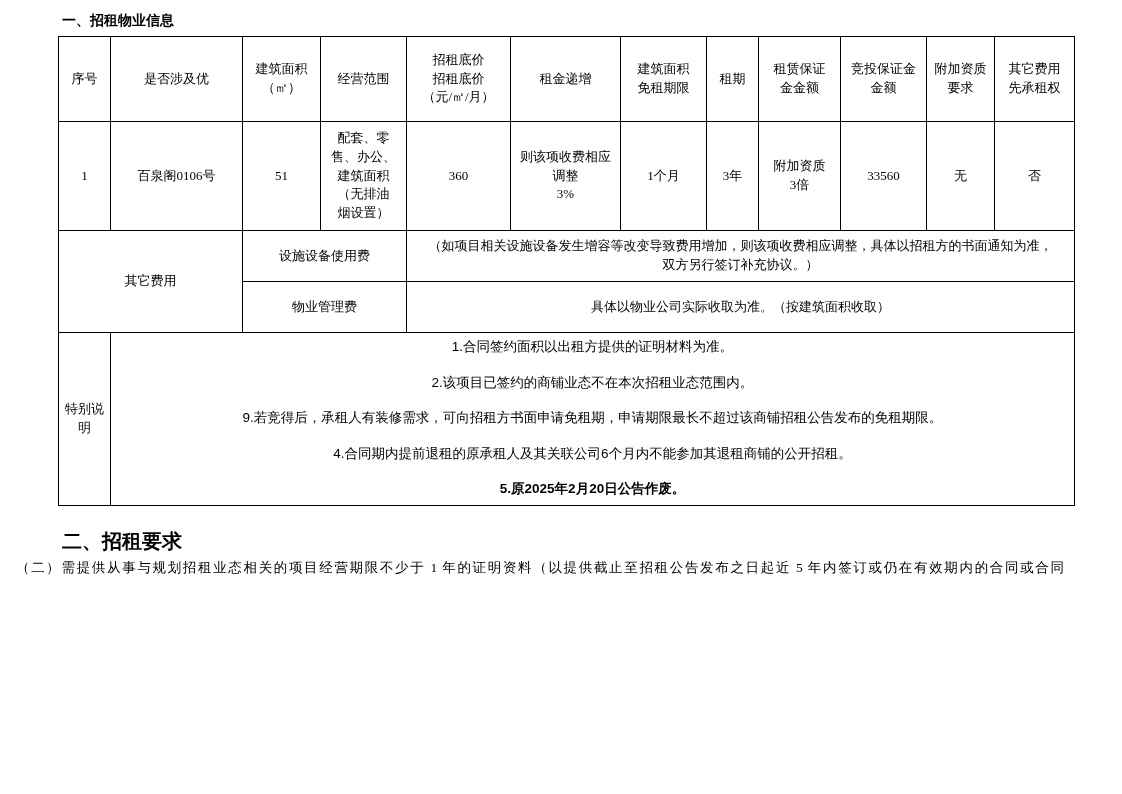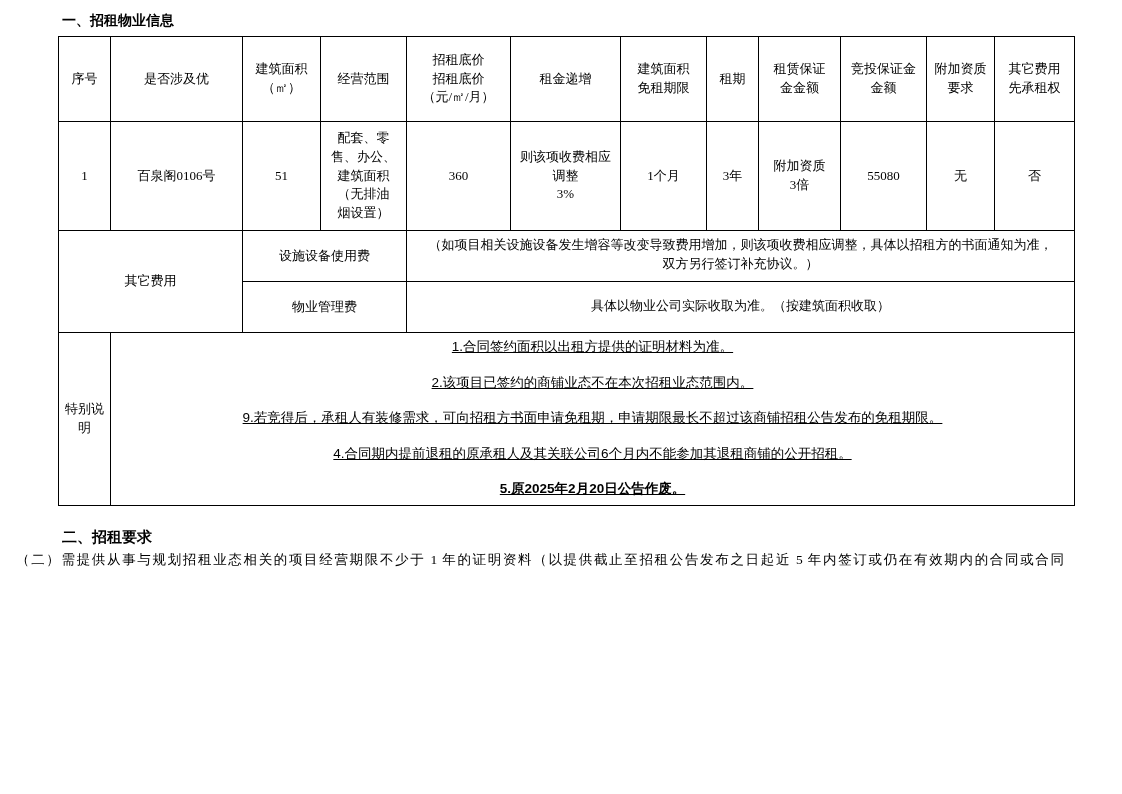--- a/index.html
+++ b/index.html
@@ -62,47 +62,45 @@
   .cell-narrow {
     line-height: 1.5;
   }
   .fee-label {
     height: 42px;
   }
   .fee-text {
     text-align: center;
     line-height: 1.9;
     padding: 6px 12px;
-    font-family: Liberation Mono, monospace;
   }
   .notes-label {
     width: 140px;
   }
   .notes-cell {
     text-align: left;
     padding: 10px 14px 10px 14px;
     line-height: 1.4;
   }
   .notes-cell p {
     margin: 0 0 16px 0;
     font-size: 13.5px;
     font-family: "Liberation Sans", "DejaVu Sans", sans-serif;
-    text-decoration: underline;
   }
   .notes-cell p:last-child {
     margin-bottom: 2px;
     margin-top: 12px;
   }
   .notes-cell p.bold {
     font-weight: bold;
   }
   .section2 {
     margin: 22px 8px 0 62px;
     font-weight: bold;
-    font-size: 15px;
+    font-size: 20px;
   }
   .para {
     margin: 6px 58px 0 62px;
     font-size: 13.5px;
     line-height: 1.6;
     text-align: justify;
     text-indent: 0;
   }
   .para-2 {
     margin-top: 2px;
@@ -191,21 +189,21 @@
           <td>
             <div>则该项收费相应调整</div>
             <div>3%</div>
           </td>
           <td>1个月</td>
           <td>3年</td>
           <td>
             <div>附加资质</div>
             <div>3倍</div>
           </td>
-          <td>55080</td>
+          <td>33560</td>
           <td>无</td>
           <td>否</td>
         </tr>
 
         <tr>
           <td rowspan="2" colspan="2">其它费用</td>
           <td colspan="2" class="fee-label">设施设备使用费</td>
           <td colspan="8" class="fee-text">
             <div>（如项目相关设施设备发生增容等改变导致费用增加，则该项收费相应调整，具体以招租方的书面通知为准，</div>
             <div>双方另行签订补充协议。）</div>

